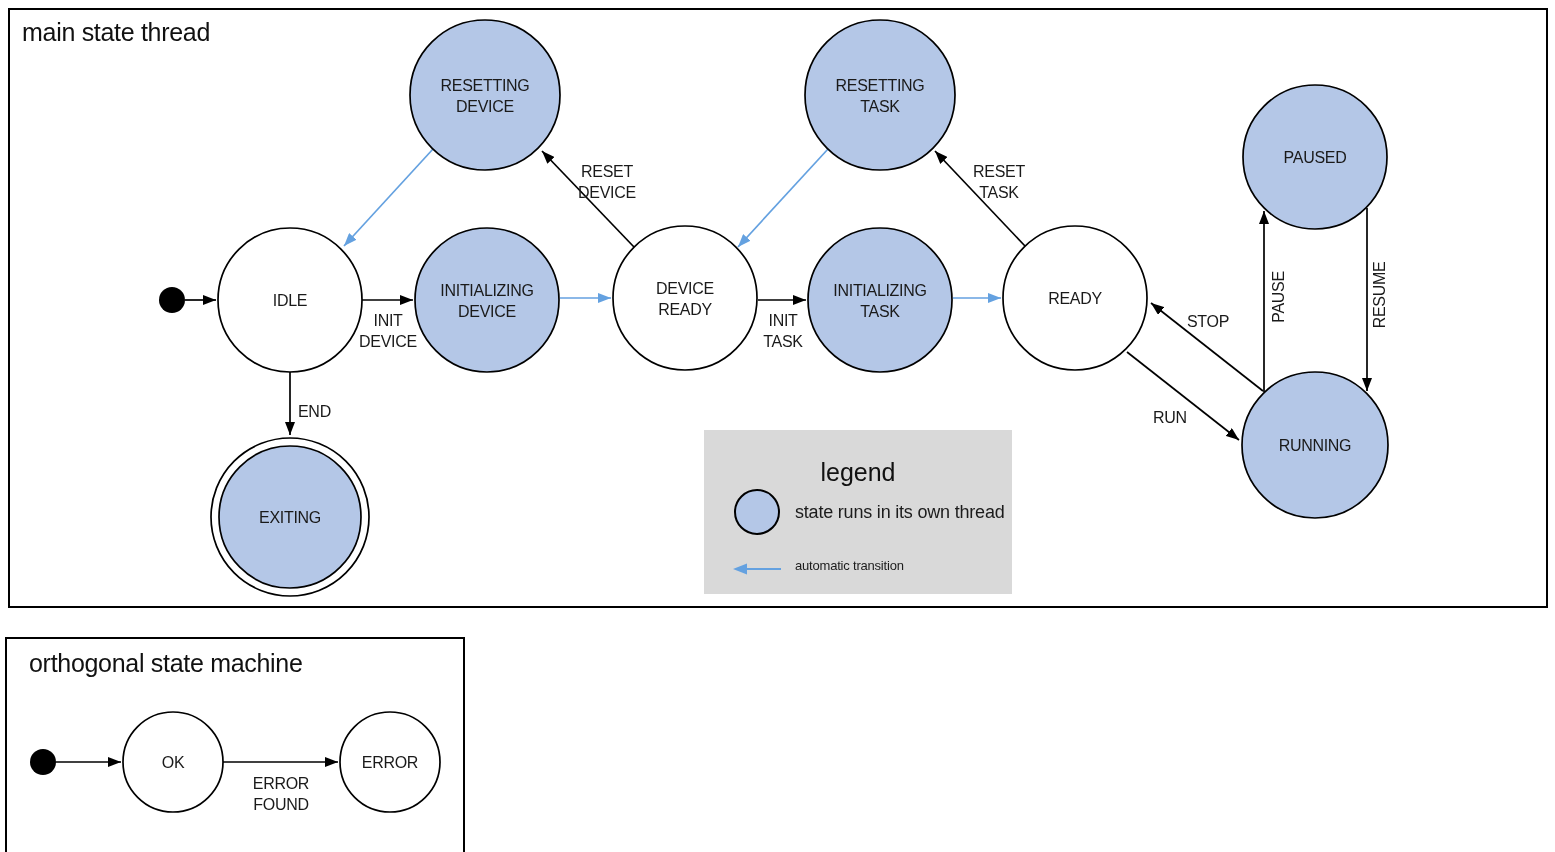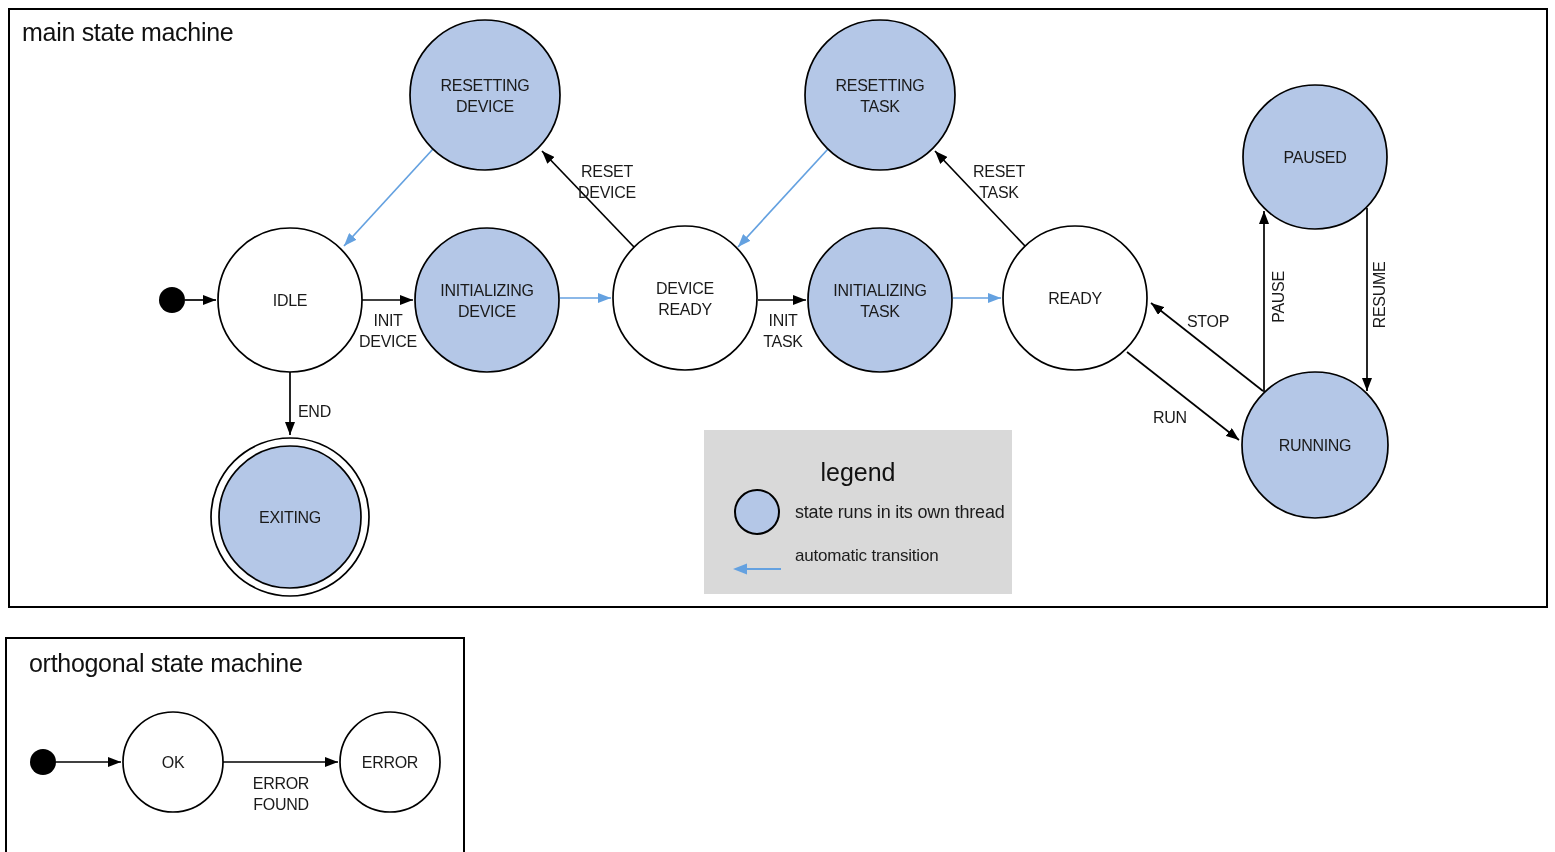--- a/index.html
+++ b/index.html
@@ -9,32 +9,32 @@
   .panel-main{left:8px;top:8px;width:1540px;height:600px;}
   .panel-orth{left:5px;top:637px;width:460px;height:252px;}
   .panel-title{position:absolute;font-size:25px;letter-spacing:-0.3px;color:#111;}
   .panel-main .panel-title{left:12px;top:8px;}
   .panel-orth .panel-title{left:22px;top:10px;}
   .legend{position:absolute;left:694px;top:420px;width:308px;height:164px;background:#d9d9d9;}
   .legend-title{position:absolute;left:0;top:8px;width:100%;text-align:center;font-size:25px;color:#111;margin-top:20px;}
   .legend-circle{position:absolute;left:30px;top:59px;width:42px;height:42px;border:2px solid #000;
                  border-radius:50%;}
   .legend .lt1{position:absolute;left:91px;top:72px;font-size:18px;letter-spacing:-0.2px;}
-  .legend .lt2{position:absolute;left:91px;top:116px;font-size:17px;letter-spacing:-0.2px;}
+  .legend .lt2{position:absolute;left:91px;top:128px;font-size:13px;letter-spacing:-0.2px;}
   .legend-arrow{position:absolute;left:29px;top:132px;}
   svg.overlay{position:absolute;left:0;top:0;}
   svg text{font-family:"Liberation Sans",sans-serif;fill:#1a1a1a;letter-spacing:-0.3px;}
 </style>
 </head>
 <body>
 
 <div class="stage">
 
   <div class="panel panel-main">
-    <div class="panel-title">main state machine</div>
+    <div class="panel-title">main state thread</div>
 
     <div class="legend" style="background: rgb(217, 217, 217);">
       <div class="legend-title">legend</div>
       <span class="legend-circle" id="legend-circle" style="background: rgb(180, 199, 231);"></span>
       <span class="lt1">state runs in its own thread</span>
       <span class="legend-arrow">
         <svg width="50" height="14">
           <line id="legend-arrow-line" x1="48" y1="7" x2="12" y2="7" stroke-width="2" stroke="#64a1e0"></line>
           <path id="legend-arrow-head" d="M14,1.5 L0,7 L14,12.5 z" fill="#64a1e0"></path>
         </svg>

